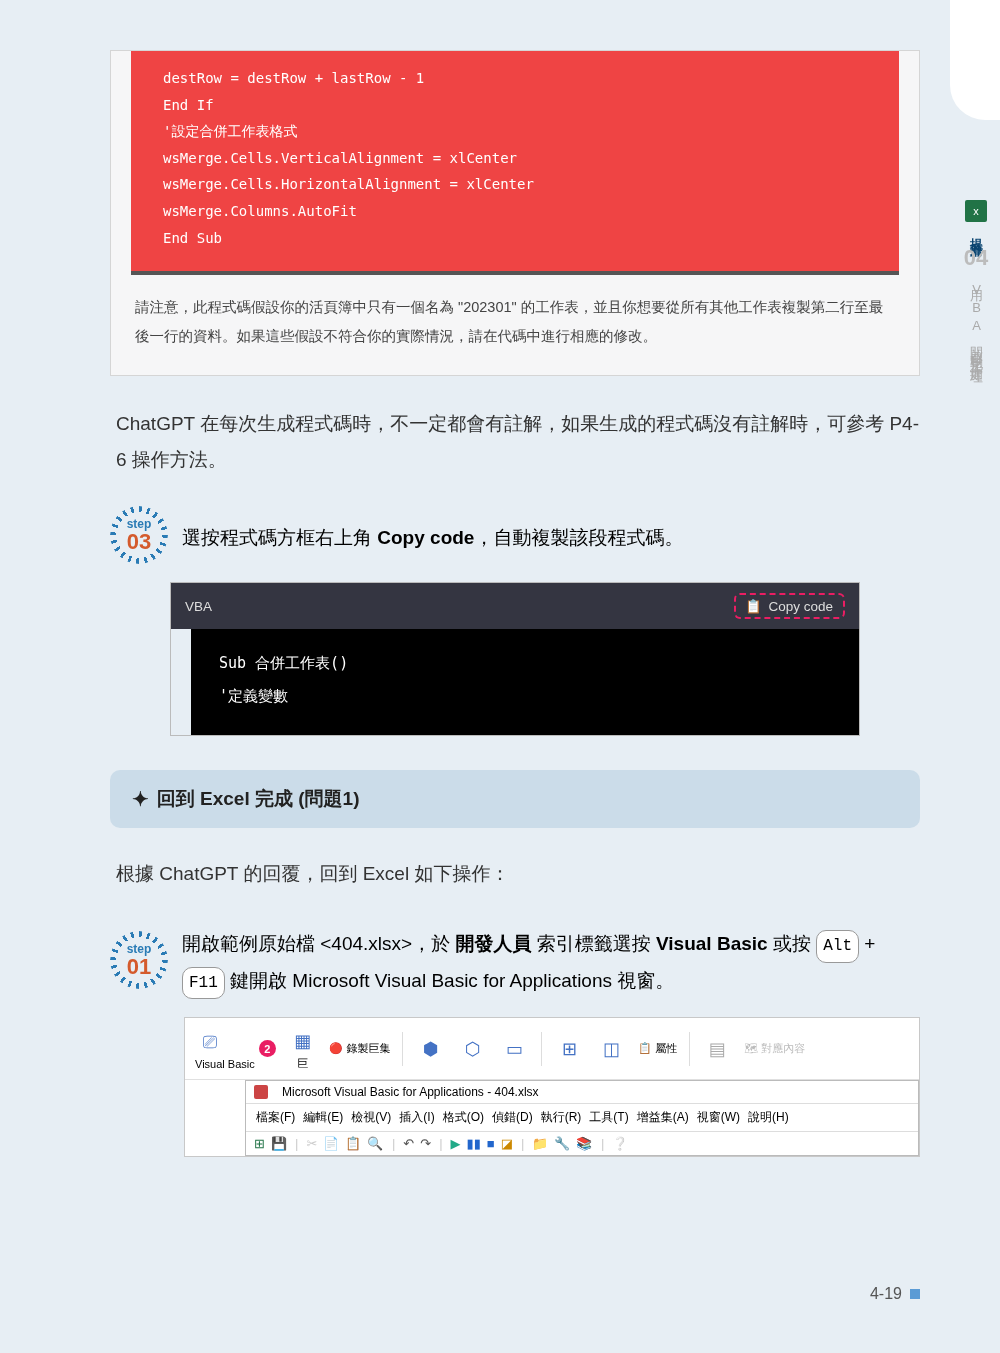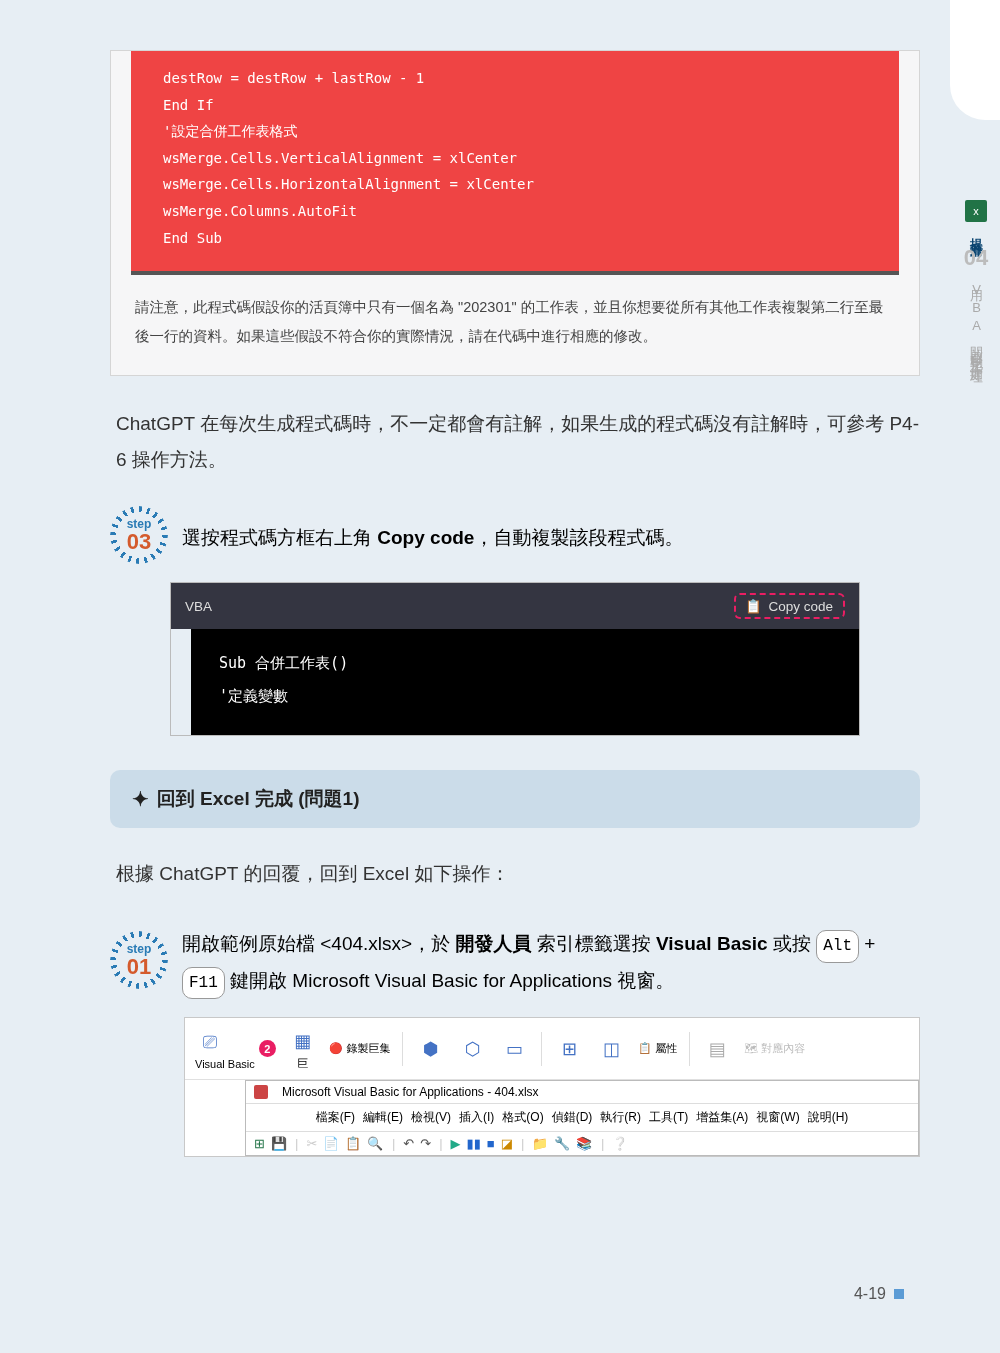--- a/index.html
+++ b/index.html
@@ -185,33 +185,32 @@
   font-size: 12px;
 }
 .vba-title-icon {
   width: 14px; height: 14px; background: #c44; border-radius: 2px;
 }
 .vba-menu {
   display: flex; gap: 8px;
   padding: 5px 10px;
   font-size: 12px;
   border-bottom: 1px solid #ddd;
-  justify-content: center;
 }
 .vba-toolbar {
   display: flex; gap: 6px; align-items: center;
   padding: 4px 8px;
   font-size: 13px;
   color: #555;
 }
 .vba-toolbar .sep { color: #ccc; margin: 0 2px; }
 
 .page-num {
   position: absolute;
-  bottom: 50px; right: 96px;
+  bottom: 50px; right: 80px;
   font-size: 16px;
   color: #555;
   display: flex; align-items: center; gap: 8px;
 }
 .page-num .sq { width: 10px; height: 10px; background: #5b9bd5; }
 </style>
 </head>
 <body>
 
 <div class="page-corner"></div>

